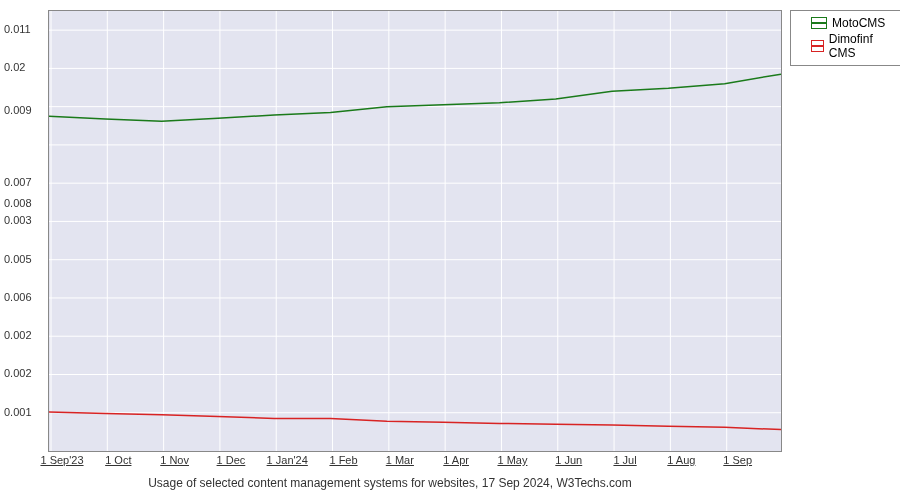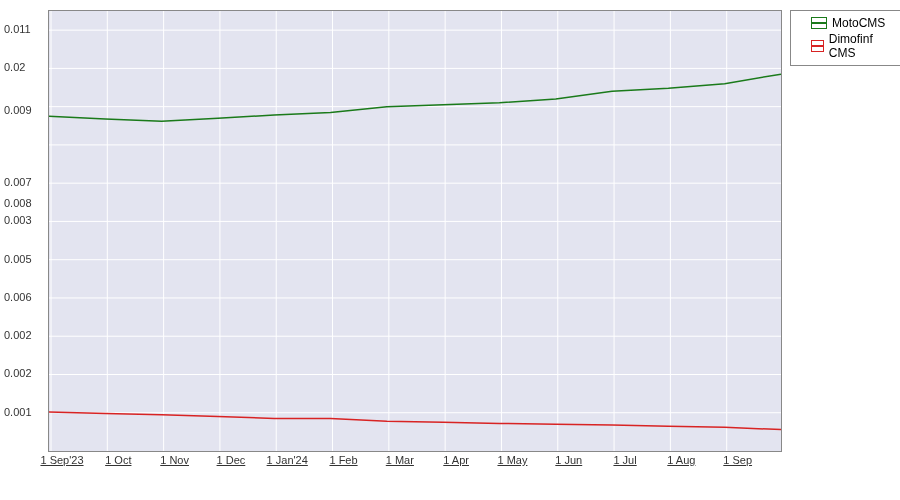--- a/index.html
+++ b/index.html
@@ -140,20 +140,21 @@
       <div class="x-tick-label" style="left: 343.538px;">1 Feb</div>
       <div class="x-tick-label" style="left: 399.846px;">1 Mar</div>
       <div class="x-tick-label" style="left: 456.154px;">1 Apr</div>
       <div class="x-tick-label" style="left: 512.462px;">1 May</div>
       <div class="x-tick-label" style="left: 568.769px;">1 Jun</div>
       <div class="x-tick-label" style="left: 625.077px;">1 Jul</div>
       <div class="x-tick-label" style="left: 681.385px;">1 Aug</div>
       <div class="x-tick-label" style="left: 737.692px;">1 Sep</div>
     </div>
 
+  <div class="caption">Usage of selected content management systems for websites, 17 Sep 2024, W3Techs.com</div>
 
   <div class="legend">
     <div id="legend-rows">
         <div class="legend-row">
           <div class="legend-swatch" style="background: rgb(255, 255, 255); border-color: rgb(26, 122, 26); position: relative;">
             <div style="position:absolute;left:0;right:0;top:50%;height:2px;background:#1a7a1a;transform:translateY(-50%)"></div>
           </div>
           <span>MotoCMS</span>
         </div>
         <div class="legend-row">

